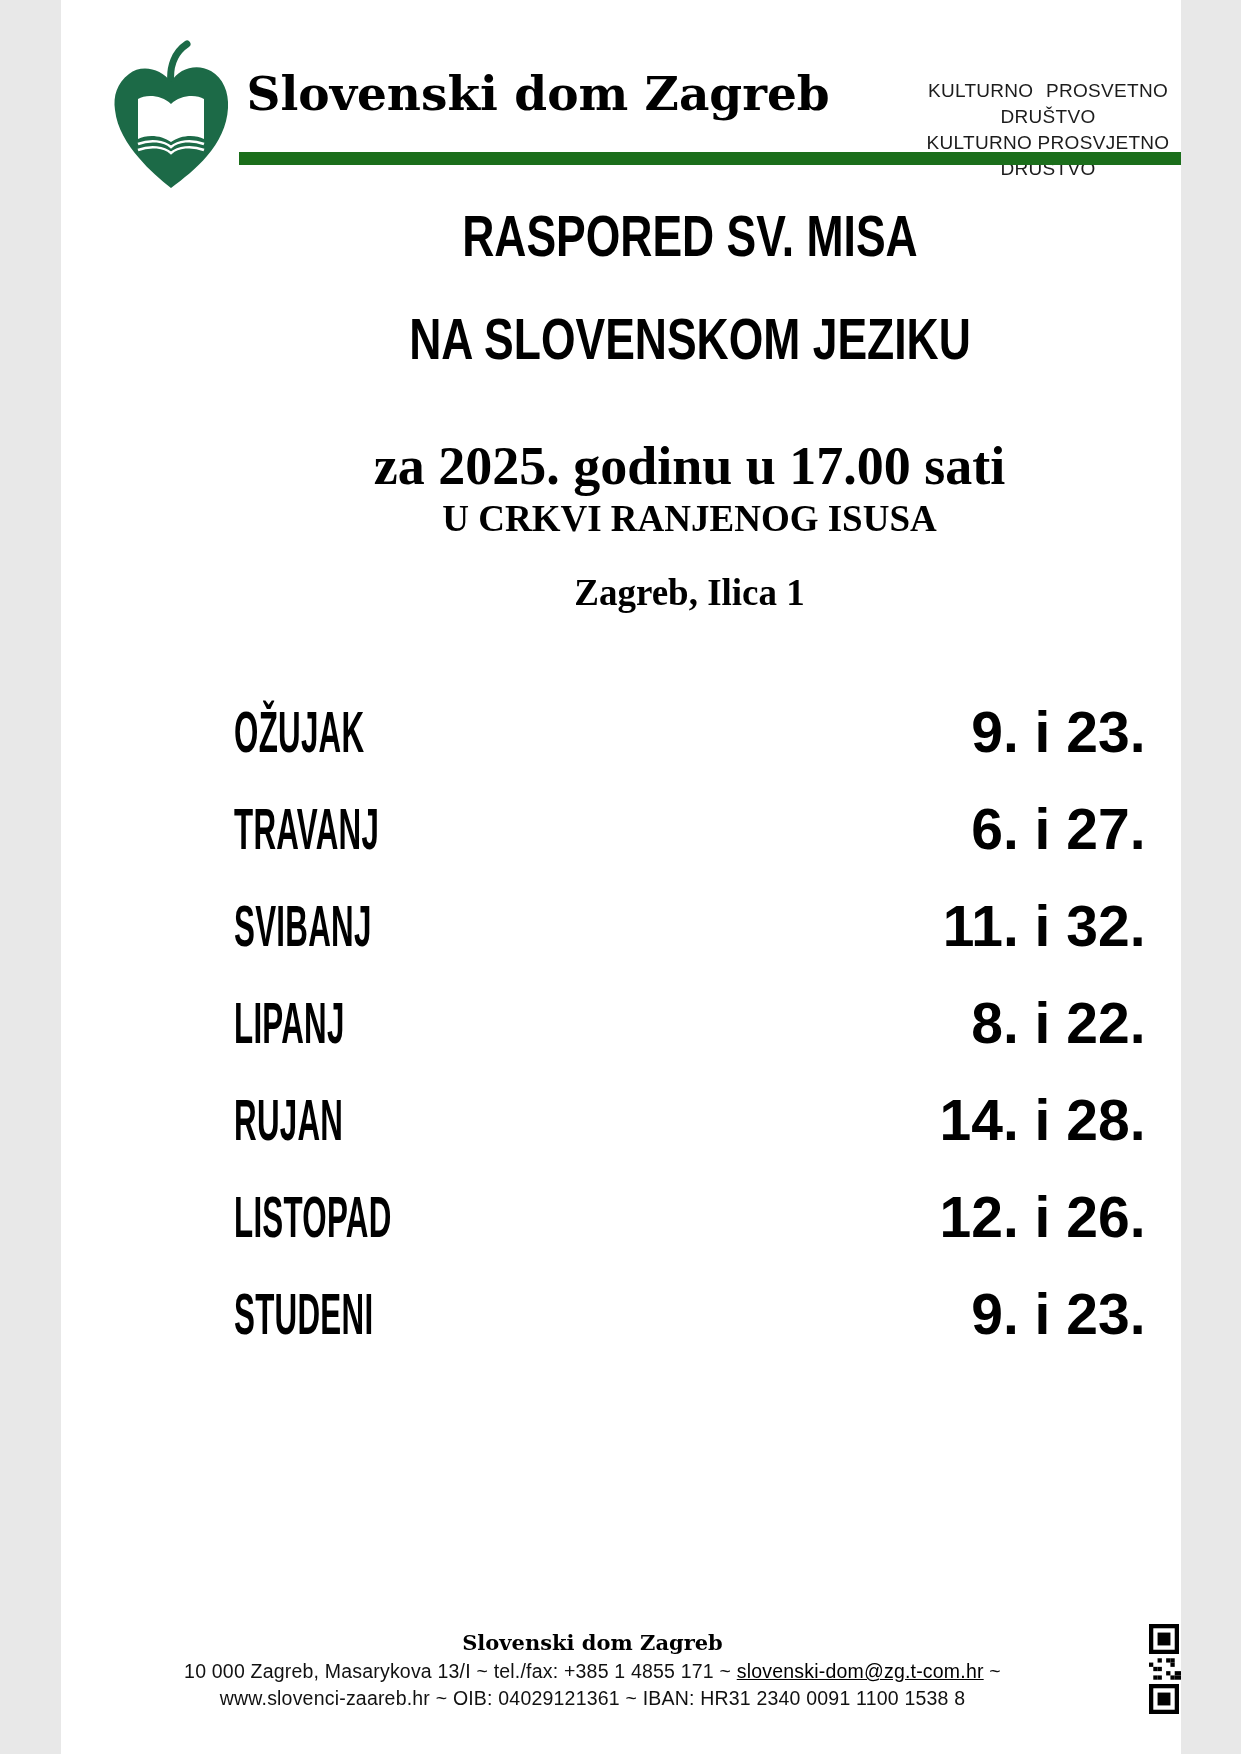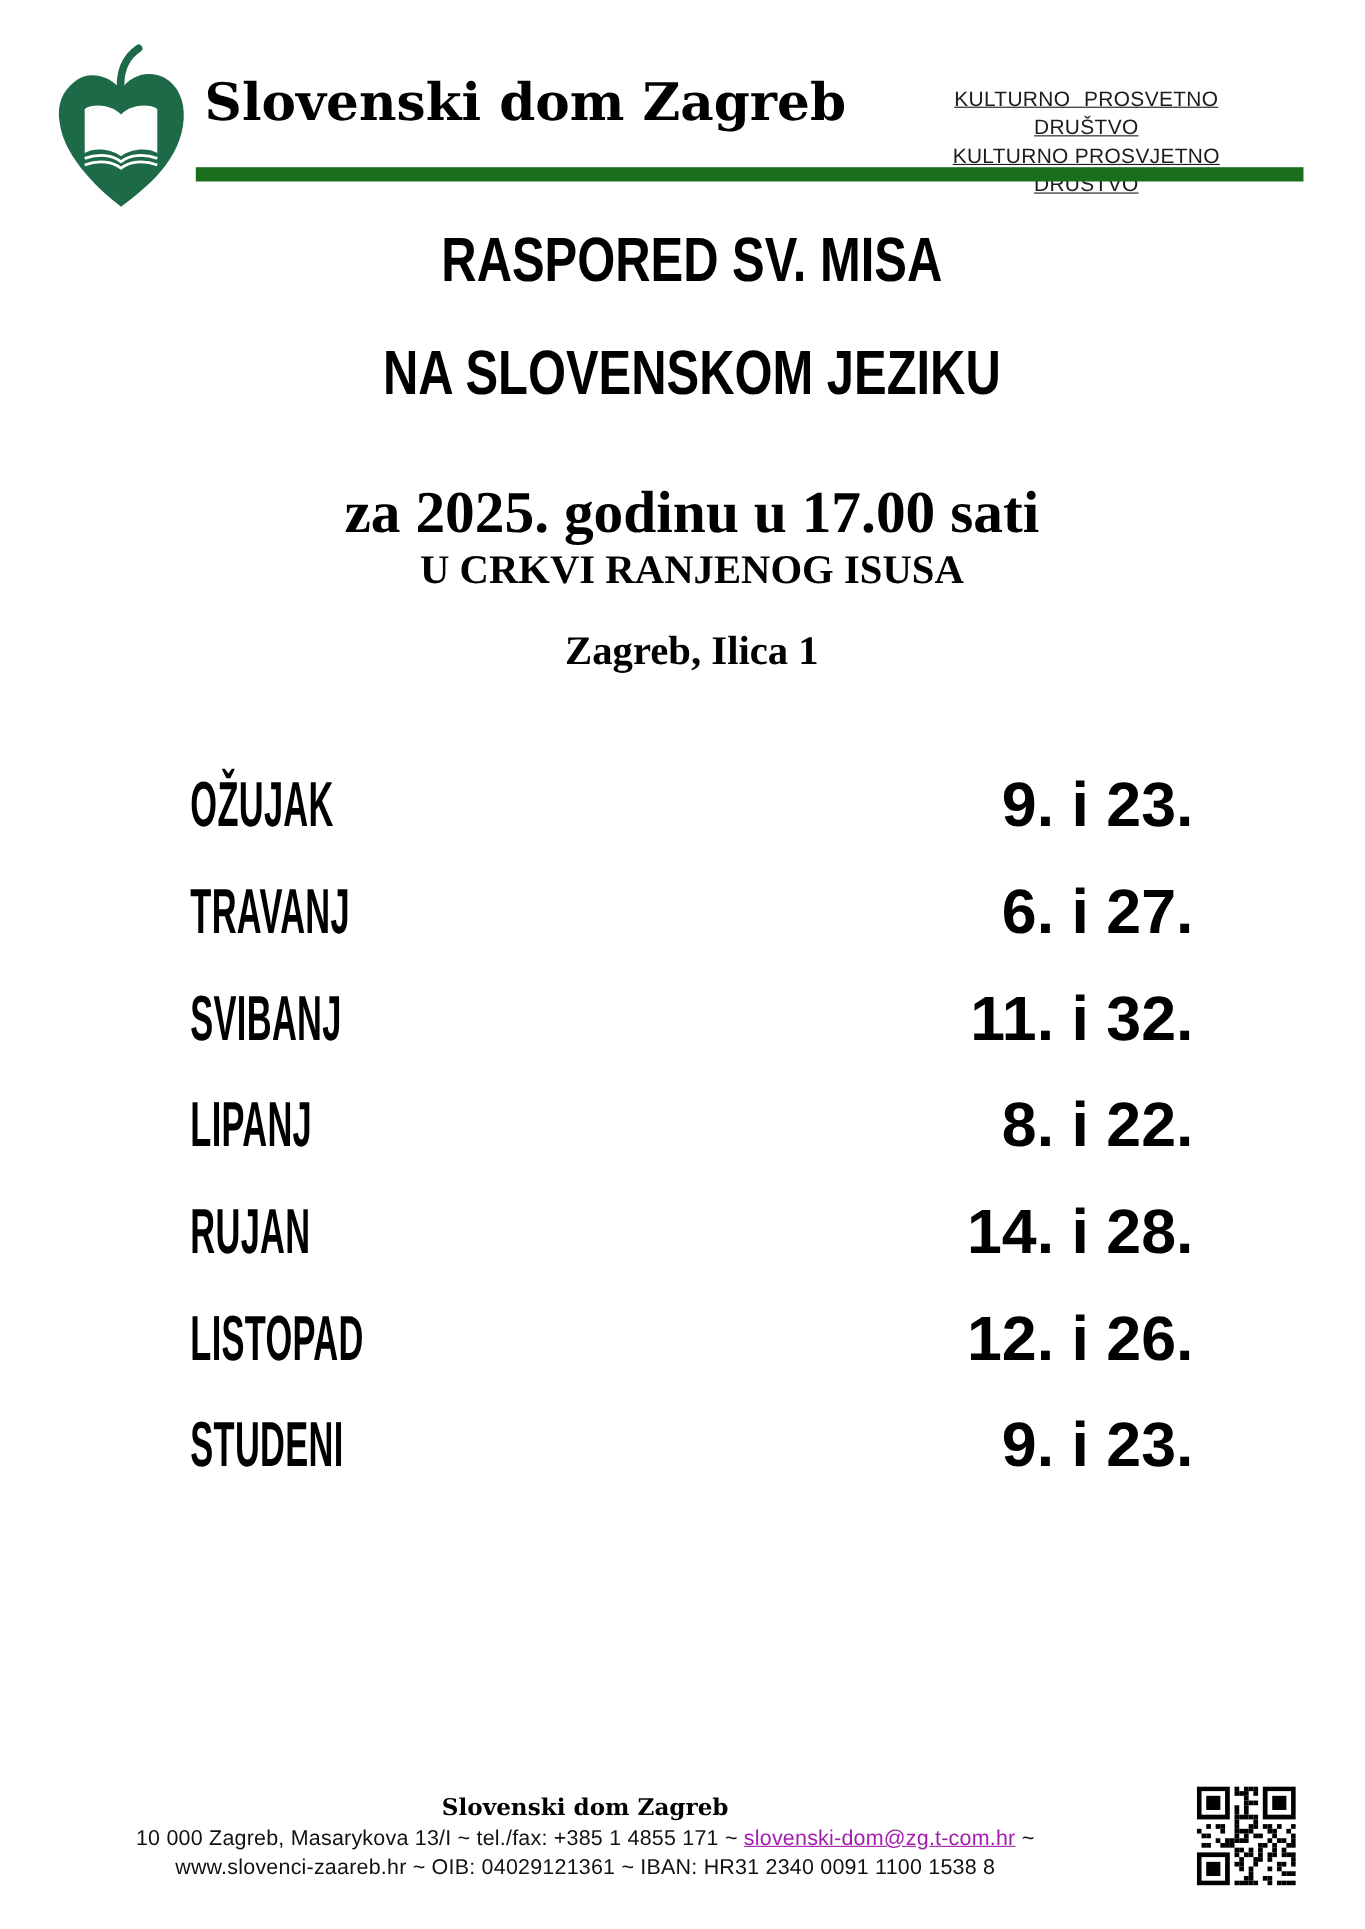--- a/index.html
+++ b/index.html
@@ -1,32 +1,32 @@
 <!DOCTYPE html>
 <html><head>
 <meta charset="utf-8">
 <style>
   html,body { margin:0; padding:0; background:#e8e8e8; }
   .page {
-    position:relative; width:1241px; height:1754px; margin:0 auto;
+    position:relative; width:1120px; height:1754px; margin:0 auto;
     background:#ffffff; overflow:hidden;
     font-family:"Liberation Sans", sans-serif; color:#000;
   }
 
   
   .logo { position:absolute; left:46px; top:40px; width:128px; height:150px; }
   .brand-title {
     position:absolute; left:186px; top:66px;
     font-family:"DejaVu Serif", serif; font-weight:900; font-size:47px;
     letter-spacing:0px; white-space:nowrap;
   }
   .org-lines {
     position:absolute; left:820px; top:78px; width:335px;
     text-align:center; font-size:19px; line-height:26px;
-    color:#1c1c1c; letter-spacing:0.3px; font-weight:400;text-decoration:underline;
+    color:#1c1c1c; letter-spacing:0.3px; font-weight:400;
   }
   .org-lines .l1 { word-spacing:7px; }
   .rule { position:absolute; left:178px; top:152px; width:1007px; height:13px; }
 
   
   .tline { position:absolute; left:173px; width:912px; text-align:center; white-space:nowrap; }
   .cond { display:inline-block; transform:scaleX(0.78); transform-origin:50% 50%; }
   .t1 { top:203px; font-size:57px; font-weight:700; }
   .t2 { top:306px; font-size:57px; font-weight:700; }
   .t3 { top:406px; font-family:"Liberation Serif", serif; font-weight:700; font-size:54px;margin-top:29px; }
@@ -44,21 +44,21 @@
     letter-spacing:0.5px;
   }
   .dates { font-size:57px; font-weight:700; white-space:nowrap;margin-top:31px; }
 
   
   .footer { position:absolute; left:0px; top:1630px; width:1064px; text-align:center; }
   .footer .fname {
     font-family:"DejaVu Serif", serif; font-weight:900; font-size:21px; margin-bottom:3px;
   }
   .footer .fline { font-size:19.5px; line-height:27px; color:#111; letter-spacing:0.2px; }
-  .footer a.email { color:#a21caf; text-decoration:underline; }
+  .footer a.email { color:#000000; text-decoration:underline; }
   .qr { position:absolute; left:1088px; top:1624px; width:90px; height:90px; }
 </style>
 </head>
 <body>
 
 <div class="page">
 
   <div class="logo">
     <svg width="128" height="150" viewBox="0 0 128 150" xmlns="http://www.w3.org/2000/svg">
       <path d="M80,4 C68,12 62,26 64,44" fill="none" stroke="#1c6a47" stroke-width="7" stroke-linecap="round"></path>

